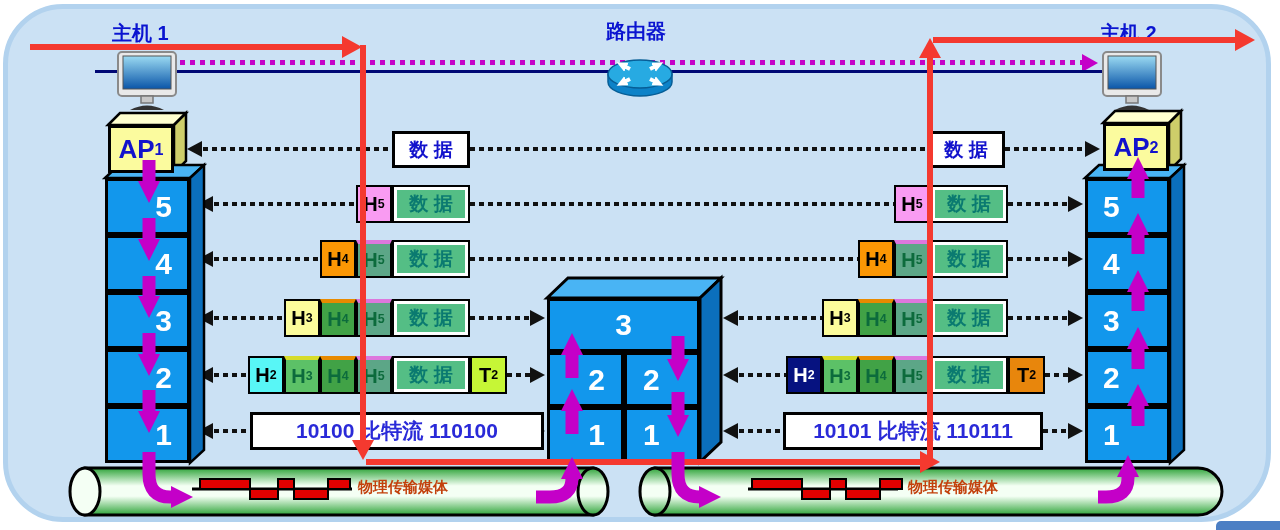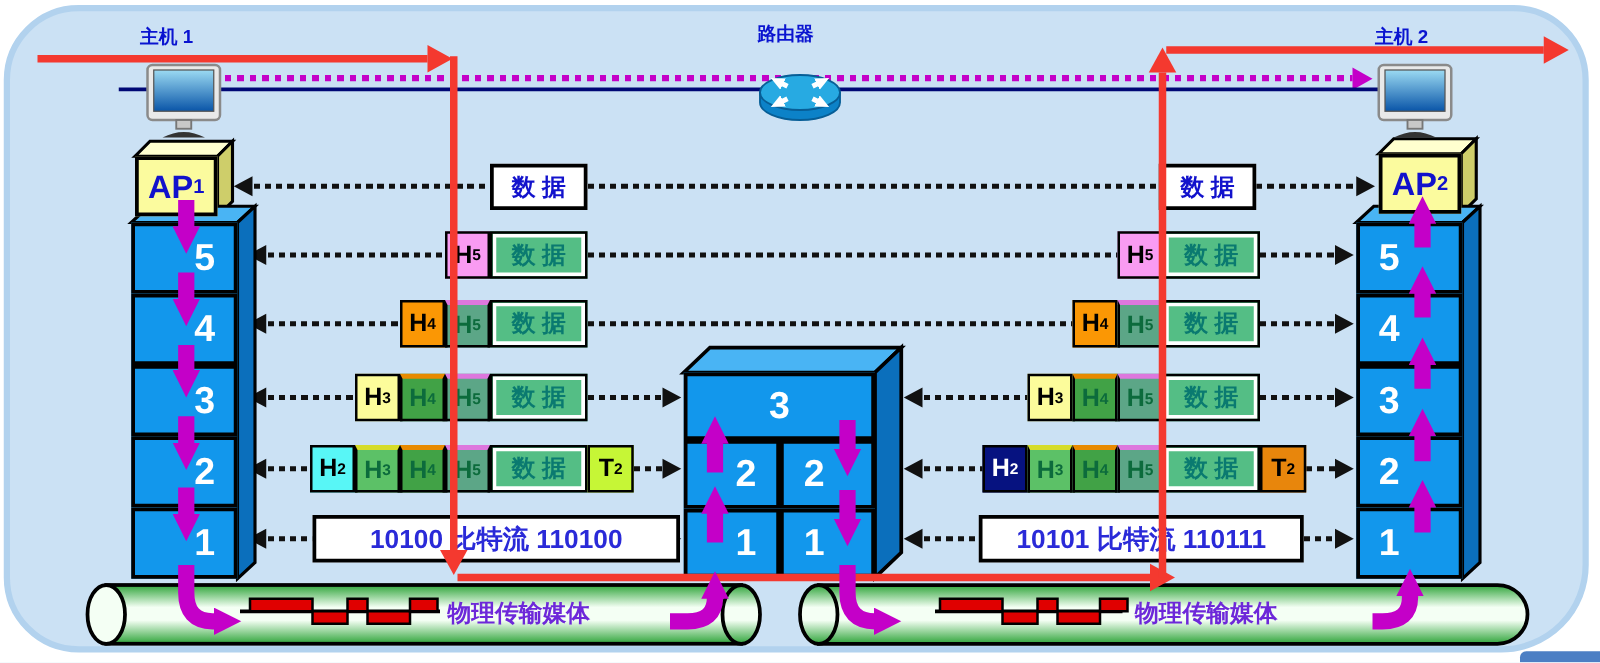--- a/index.html
+++ b/index.html
@@ -1,19 +1,19 @@
 <!DOCTYPE html>
 <html><head>
 <meta charset="utf-8">
 <style>
   html,body{margin:0;padding:0;background:#fff;}
   .stage{position:relative;width:1280px;height:530px;font-family:"Liberation Sans","DejaVu Sans",sans-serif;overflow:hidden;background:#fff;}
   .bg{position:absolute;left:3px;top:4px;width:1268px;height:518px;background:#CBE1F4;border:5px solid #B2D2EE;border-radius:60px 60px 70px 60px;box-sizing:border-box;}
   .strip{position:absolute;left:1216px;top:521px;width:64px;height:9px;background:#4C7FC4;border-radius:5px 0 0 0;}
-  .ttl{position:absolute;font-weight:bold;font-size:15px;color:#0A14D0;white-space:nowrap;}
+  .ttl{position:absolute;font-weight:bold;font-size:20px;color:#0A14D0;white-space:nowrap;}
   
   .dl{position:absolute;height:4px;background:repeating-linear-gradient(90deg,#111 0 5px,transparent 5px 9px);}
   .ah{position:absolute;width:0;height:0;border-top:8px solid transparent;border-bottom:8px solid transparent;}
   .ah.l{border-right:15px solid #111;}
   .ah.r{border-left:15px solid #111;}
   
   .mdl{position:absolute;height:5px;background:repeating-linear-gradient(90deg,#C400C8 0 5px,transparent 5px 10px);}
   .mah{position:absolute;width:0;height:0;border-top:9px solid transparent;border-bottom:9px solid transparent;border-left:16px solid #C400C8;}
   .navy{position:absolute;height:3px;background:#000875;}
   
@@ -38,21 +38,21 @@
   .mb.bits{background:#fff;border-width:3px;color:#2A2AD8;font-size:21px;}
   .mb.data{background:#54BE85;color:#0A7A70;font-size:19px;box-shadow:inset 0 0 0 3px #fff;}
   .hb{position:absolute;width:36px;height:38px;border:2px solid #000;box-sizing:border-box;display:flex;align-items:center;justify-content:center;font-weight:bold;font-size:20px;color:#000;}
   .hb .sb,.ap .sb,.mbsb{font-size:0.62em;vertical-align:-0.28em;}
   .h5{background:#F99BF2;} .h4{background:#FB9704;} .h3{background:#FCFC9B;}
   .h2c{background:#58F6F6;} .h2n{background:#061280;color:#fff;}
   .t2g{background:#C6F636;} .t2o{background:#E8860C;}
   .f3{background:#5CC167;border-top:4px solid #D6DC2A;color:#0C6B3C;}
   .f4{background:#41A246;border-top:4px solid #E88A00;color:#0C6B3C;}
   .f5{background:#5CA687;border-top:4px solid #DD77DD;color:#0C6B3C;}
-  .media{position:absolute;font-weight:bold;font-size:19px;color:#6d28d9;white-space:nowrap;}
+  .media{position:absolute;font-weight:bold;font-size:15px;color:#c2410c;white-space:nowrap;}
   svg.ovl{position:absolute;left:0;top:0;width:1280px;height:530px;}
   .z1{z-index:1}.z2{z-index:2}.z3{z-index:3}.z4{z-index:4}
 </style>
 </head>
 <body>
 
 <div class="stage">
   <div class="bg"></div>
   <div class="strip"></div>
 

